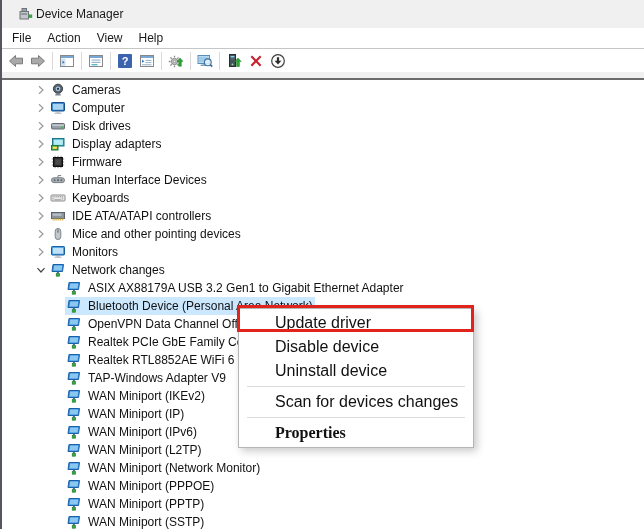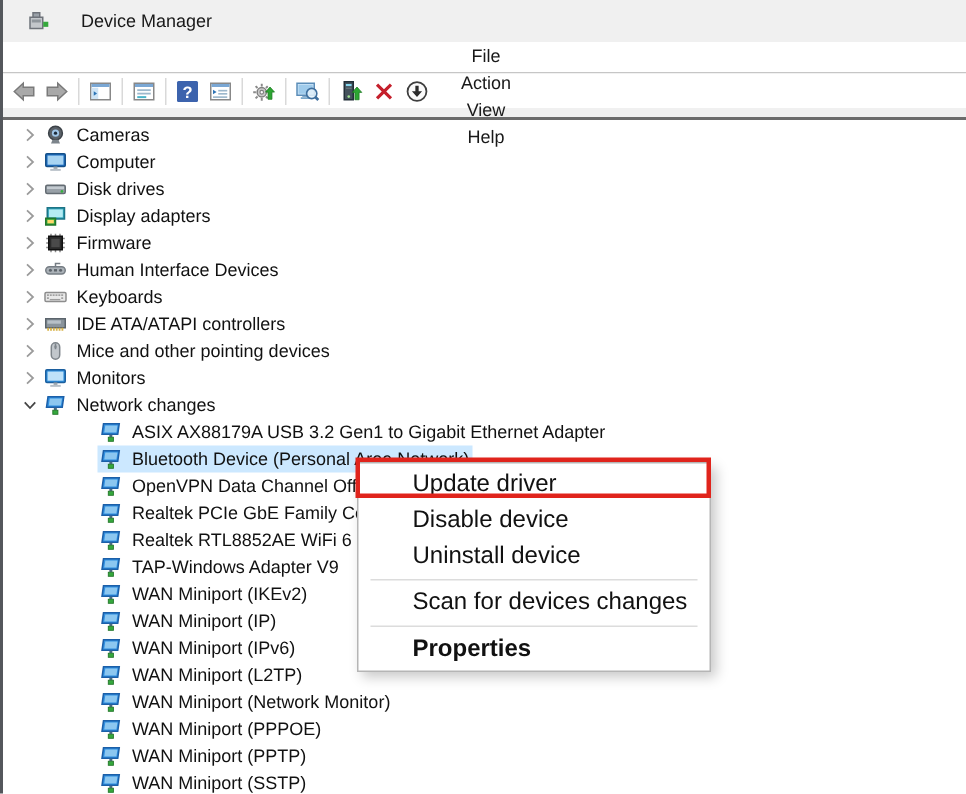--- a/index.html
+++ b/index.html
@@ -6,50 +6,50 @@
   body{
     width:644px;height:529px;overflow:hidden;background:#fff;
     font-family:"Liberation Sans","DejaVu Sans",sans-serif;
     -webkit-font-smoothing:antialiased;
   }
   .window{
     position:relative;width:644px;height:529px;box-sizing:border-box;
     border-left:2px solid #54575c;background:#fff;
   }
   
-  .titlebar{height:28px;background:#f0f0f0;display:flex;align-items:center;padding-left:16px;gap:20px;}
+  .titlebar{height:28px;background:#f0f0f0;display:flex;align-items:center;padding-left:16px;gap:2px;}
   .titlebar .title{font-size:12px;color:#191919;}
   
-  .menubar{height:20px;background:#fff;display:flex;align-items:center;padding-left:2px;border-bottom:1px solid #c6c6c6;flex-direction:column;}
+  .menubar{height:20px;background:#fff;display:flex;align-items:center;padding-left:2px;border-bottom:1px solid #c6c6c6;}
   .menu-item{font-size:12px;color:#191919;padding:2px 8px;cursor:default;}
   
   .toolbar{height:23px;background:#fff;display:flex;align-items:center;padding-left:3px;}
   .tb-btn{width:22px;height:22px;display:flex;align-items:center;justify-content:center;flex:none;}
   .tb-sep{width:1px;height:18px;background:#d9d9d9;margin:0 3px;flex:none;}
   .strip{height:6px;background:#f0f0f0;border-bottom:2px solid #6b6b6b;}
   
   .content{height:449px;background:#fff;overflow:hidden;}
   .tree{padding-top:1px;}
   .tree-row{height:18px;display:flex;align-items:center;font-size:12px;color:#111;white-space:nowrap;}
-  .tree-row.lvl1{padding-left:11px;}
+  .tree-row.lvl1{padding-left:32px;}
   .tree-row.lvl2{padding-left:48px;}
   .chev{width:14px;height:14px;display:flex;align-items:center;justify-content:center;flex:none;}
   .icon{display:inline-flex;width:16px;height:16px;flex:none;}
   .icon svg{display:block;}
   .sel{display:flex;align-items:center;height:18px;padding:0 2px 0 1px;margin-left:1px;}
   .tree-row.selected .sel{background:#cce8ff;}
   .row-label{margin-left:6px;}
   
   .context-menu{
     position:absolute;left:236px;top:308px;width:236px;box-sizing:border-box;
     background:#fff;border:1px solid #b5b5b5;box-shadow:3px 3px 8px rgba(0,0,0,.22);
     padding:2px 0;z-index:40;
   }
   .cm-item{height:24px;display:flex;align-items:center;padding-left:36px;font-size:16px;color:#111;}
-  .cm-item.bold{font-weight:bold;}
+  .cm-item.bold{font-weight:bold;font-family:Liberation Serif, serif;}
   .cm-sep{height:1px;background:#dcdcdc;margin:3px 8px;}
   
   .annotation-box{
     position:absolute;left:235px;top:305px;width:237px;height:27px;
     box-sizing:border-box;border:3px solid #e0241c;z-index:50;pointer-events:none;
   }
 </style>
 </head>
 <body>
 

